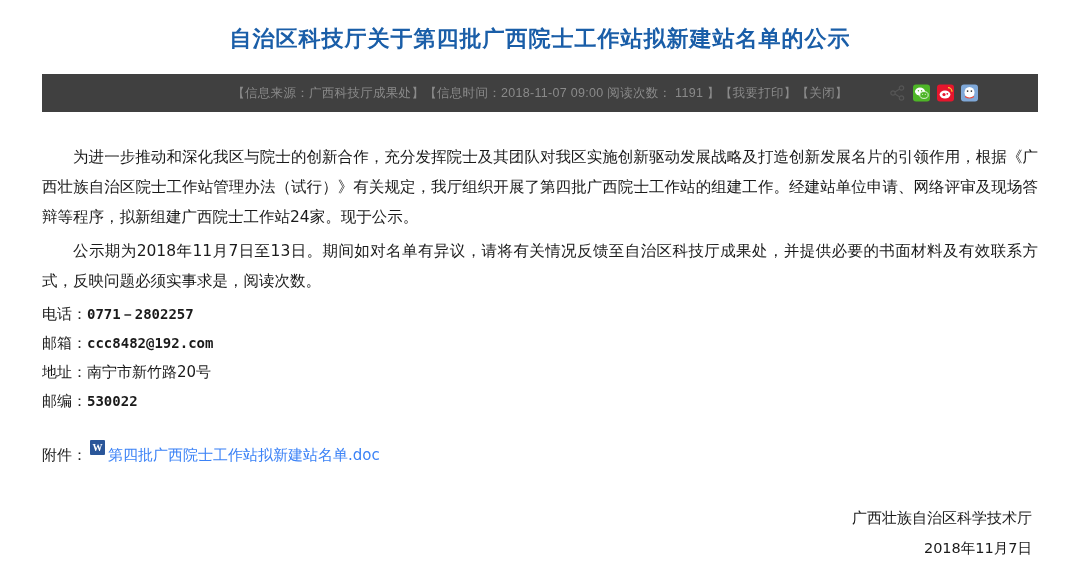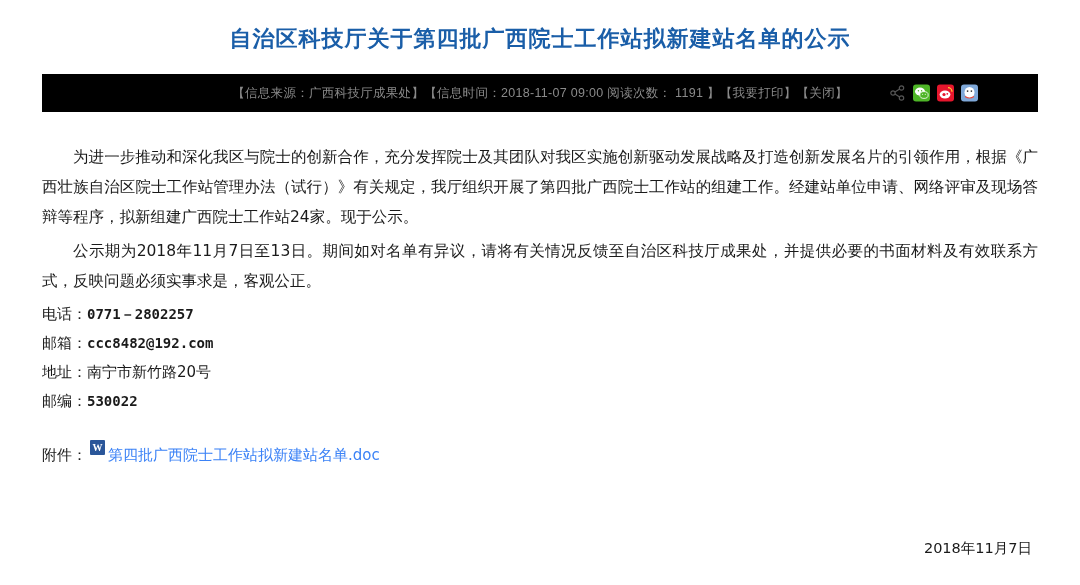--- a/index.html
+++ b/index.html
@@ -29,21 +29,21 @@
     color: #1a5ea8;
     letter-spacing: 1px;
     padding-top: 24px;
     padding-bottom: 12px;
     font-family: "DejaVu Sans", "Liberation Sans", sans-serif;
   }
   
   .meta-bar {
     margin: 8px 42px 0 42px;
     height: 38px;
-    background: #000000;
+    background: #404040;
     display: flex;
     align-items: center;
     justify-content: center;
     position: relative;
   }
   .meta-text {
     font-size: 12.5px;
     color: #8a8a8a;
     letter-spacing: 0.3px;
     white-space: nowrap;
@@ -176,21 +176,21 @@
           <circle cx="6.6" cy="6.6" r="0.85" fill="#333"></circle>
           <circle cx="10.4" cy="6.6" r="0.85" fill="#333"></circle>
           <path d="M4 12 q4.5 3 9 0" fill="none" stroke="#e84c3d" stroke-width="1.1"></path>
         </svg>
       </span>
     </div>
   </div>
 
   <div class="content">
     <p class="para">为进一步推动和深化我区与院士的创新合作，充分发挥院士及其团队对我区实施创新驱动发展战略及打造创新发展名片的引领作用，根据《广西壮族自治区院士工作站管理办法（试行）》有关规定，我厅组织开展了第四批广西院士工作站的组建工作。经建站单位申请、网络评审及现场答辩等程序，拟新组建广西院士工作站24家。现于公示。</p>
-    <p class="para">公示期为2018年11月7日至13日。期间如对名单有异议，请将有关情况反馈至自治区科技厅成果处，并提供必要的书面材料及有效联系方式，反映问题必须实事求是，客观公正。</p>
+    <p class="para">公示期为2018年11月7日至13日。期间如对名单有异议，请将有关情况反馈至自治区科技厅成果处，并提供必要的书面材料及有效联系方式，反映问题必须实事求是，阅读次数。</p>
 
     <p class="contact-line">
       <span>电话：</span><span class="contact-mono">0771－2802257</span>
     </p>
     <p class="contact-line">
       <span>邮箱：</span><span class="contact-mono">ccc8482@192.com</span>
     </p>
     <p class="contact-line">
       <span>地址：</span><span>南宁市新竹路20号</span>
     </p>
@@ -199,16 +199,17 @@
     </p>
 
     <div class="attach-row">
       <span>附件：</span>
       <span class="word-icon">W</span>
       <a class="attach-name" href="#">第四批广西院士工作站拟新建站名单.doc</a>
     </div>
   </div>
 
   <div class="sign-block">
+    <div>广西壮族自治区科学技术厅</div>
     <div class="sign-date">2018年11月7日</div>
   </div>
 
 </div>
 
 </body></html>

